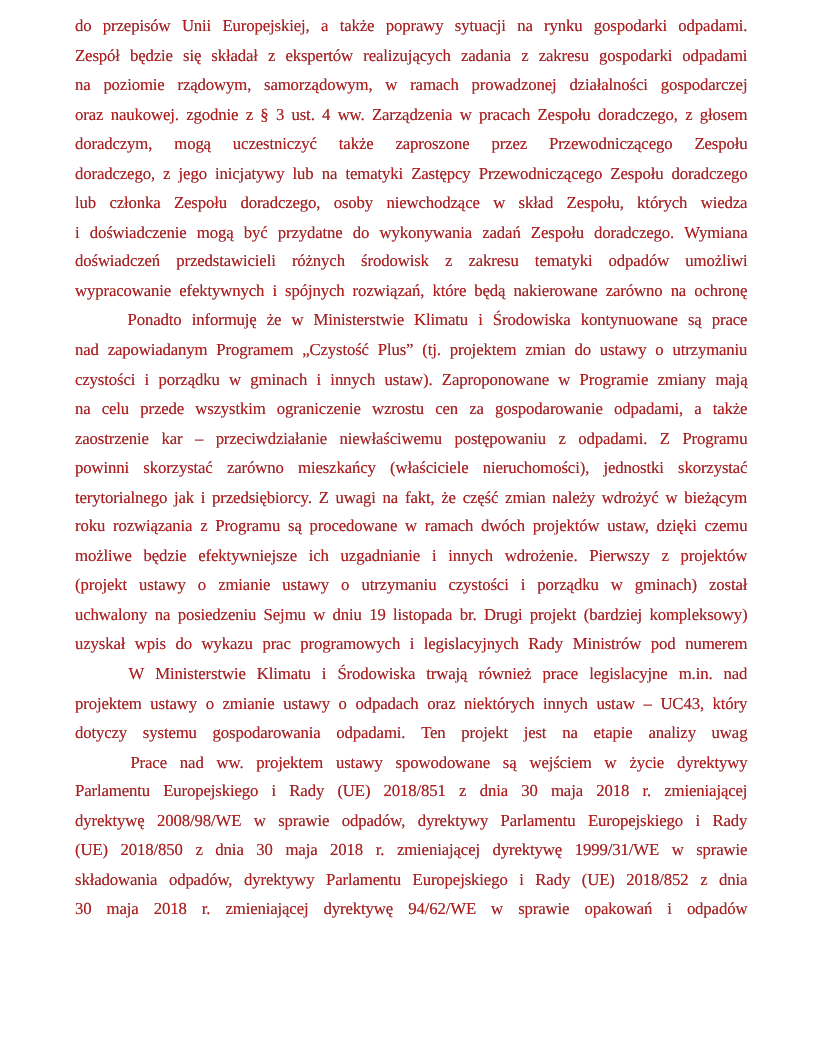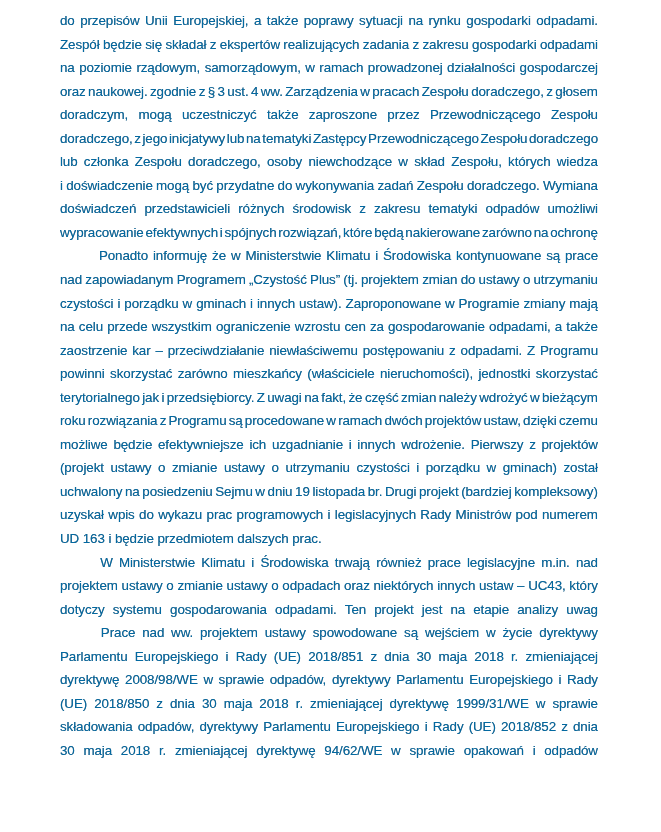--- a/index.html
+++ b/index.html
@@ -9,23 +9,23 @@
     background: #ffffff;
   }
   .page {
     position: relative;
     width: 661px;
     height: 832px;
     box-sizing: border-box;
     background: #ffffff;
     padding: 9px 63px 0 60px;
     overflow: hidden;
-    font-family: Liberation Sans, sans-serif;
+    font-family: Liberation Serif, serif;
     font-size: 13.4px;
-    color: #0369a1;
+    color: #b91c1c;
     letter-spacing: -0.1px;
     text-shadow: 0 0 0.5px rgba(27,27,38,0.55);
   }
   .para { margin: 0; padding: 0; }
   
   .jline {
     display: flex;
     justify-content: space-between;
     height: 23.55px;
     line-height: 23.55px;
@@ -341,21 +341,20 @@
         <span>wykazu</span>
         <span>prac</span>
         <span>programowych</span>
         <span>i</span>
         <span>legislacyjnych</span>
         <span>Rady</span>
         <span>Ministrów</span>
         <span>pod</span>
         <span>numerem</span>
       </div>
-    <div class="lastline">UD 163 i będzie przedmiotem dalszych prac.</div>
   </div>
 
   <div class="para">
     <div class="jline indent">
         <span>W</span>
         <span>Ministerstwie</span>
         <span>Klimatu</span>
         <span>i</span>
         <span>Środowiska</span>
         <span>trwają</span>

